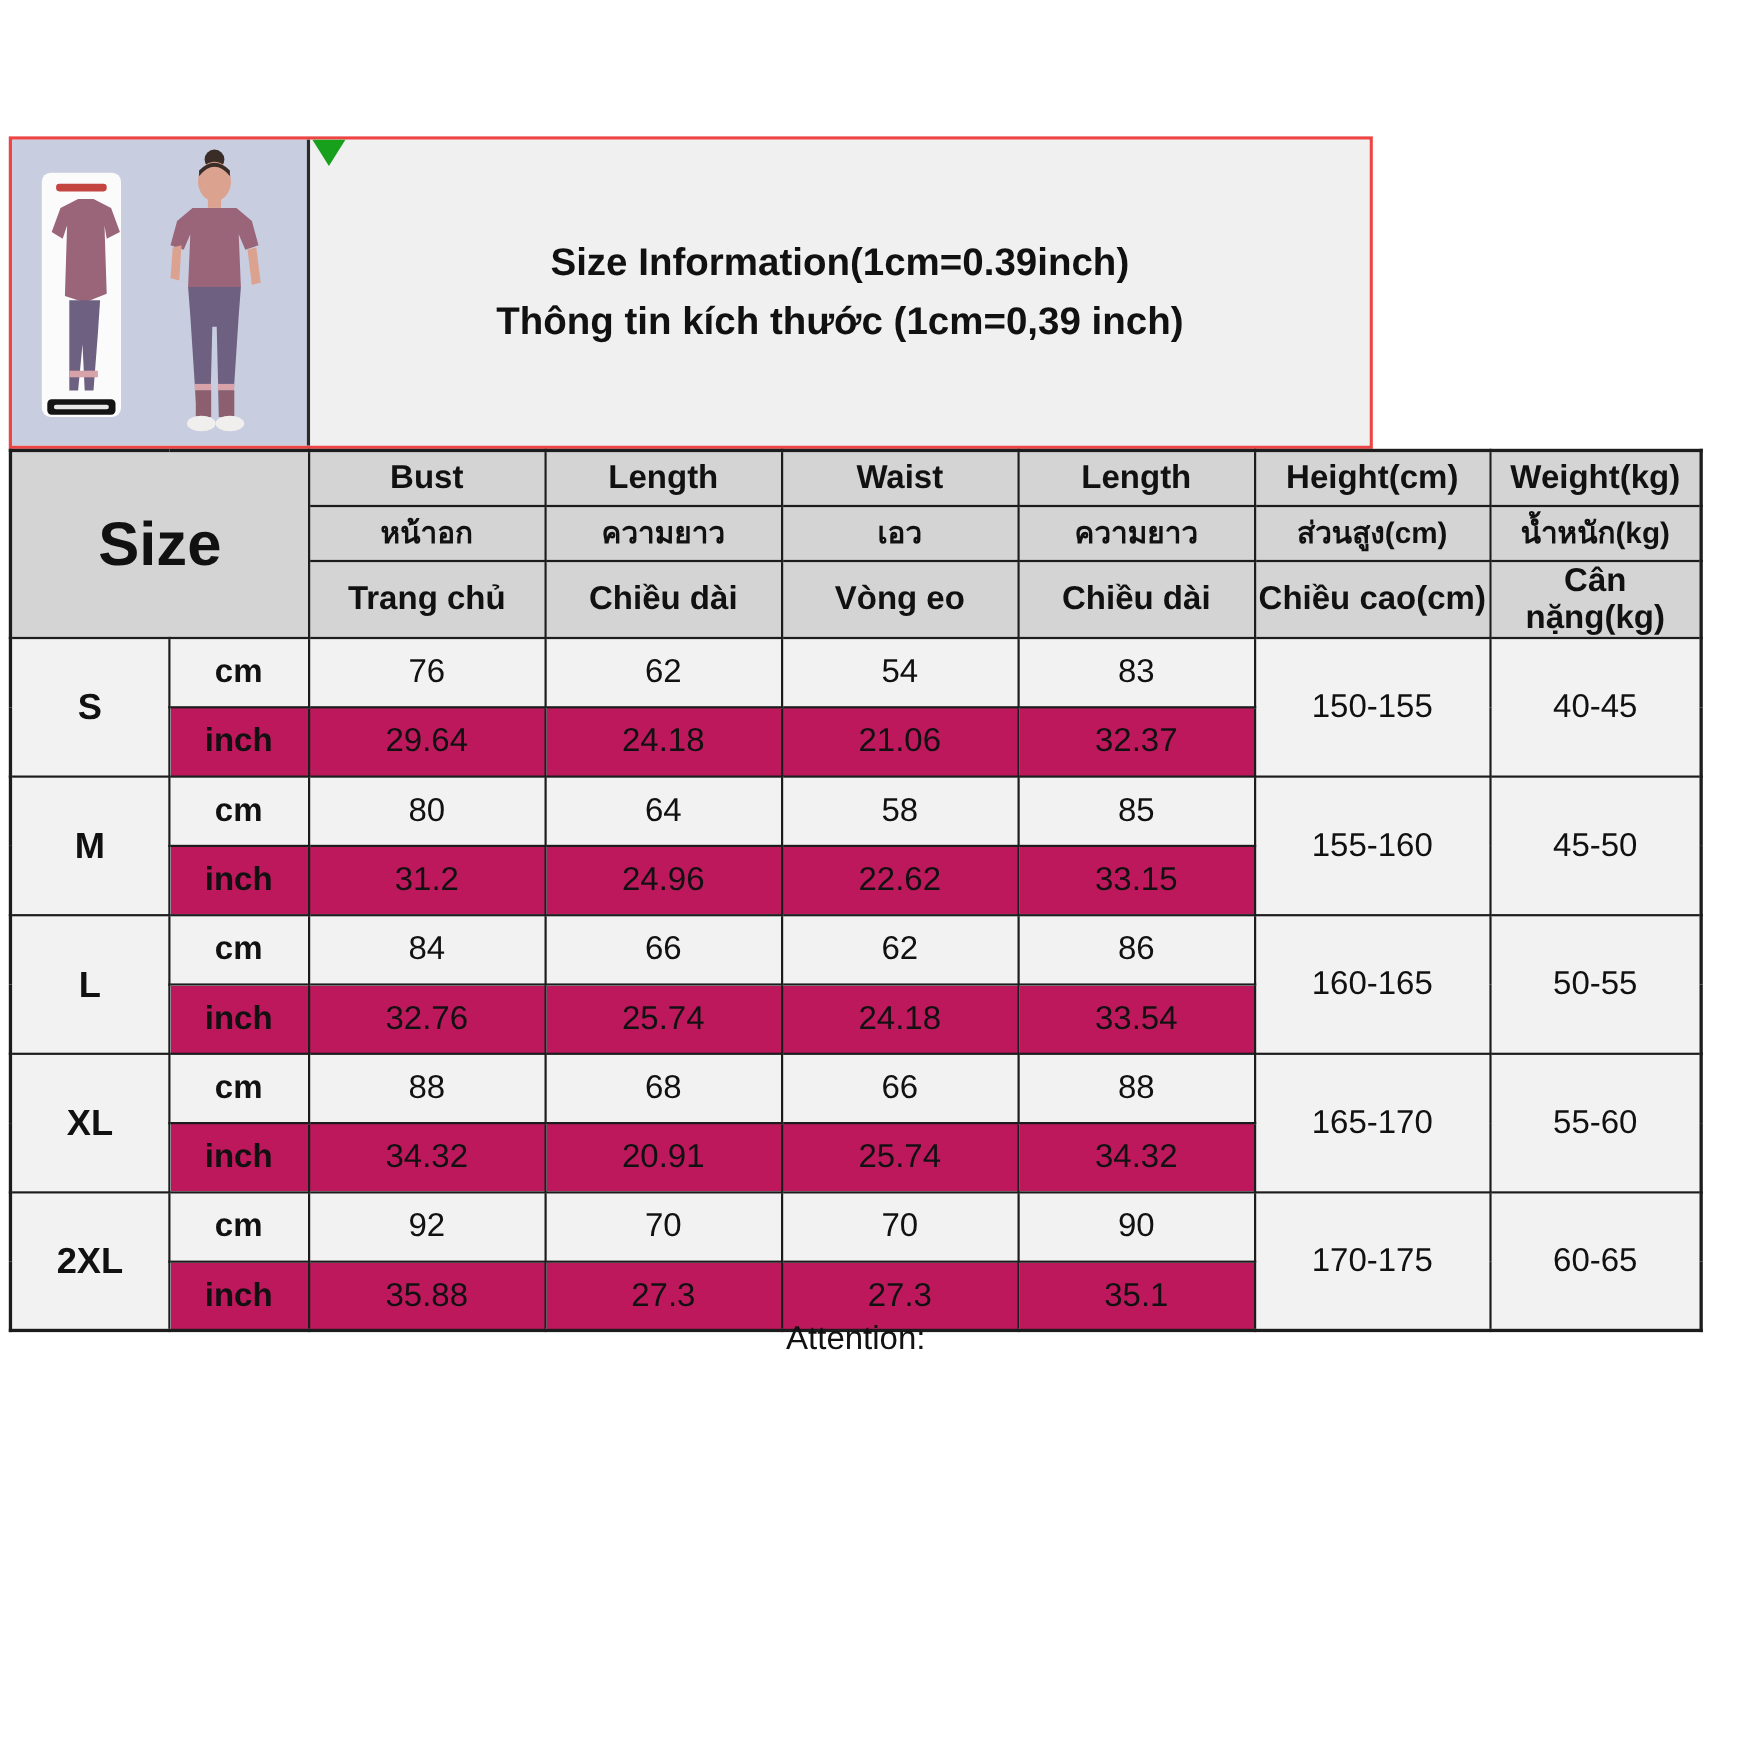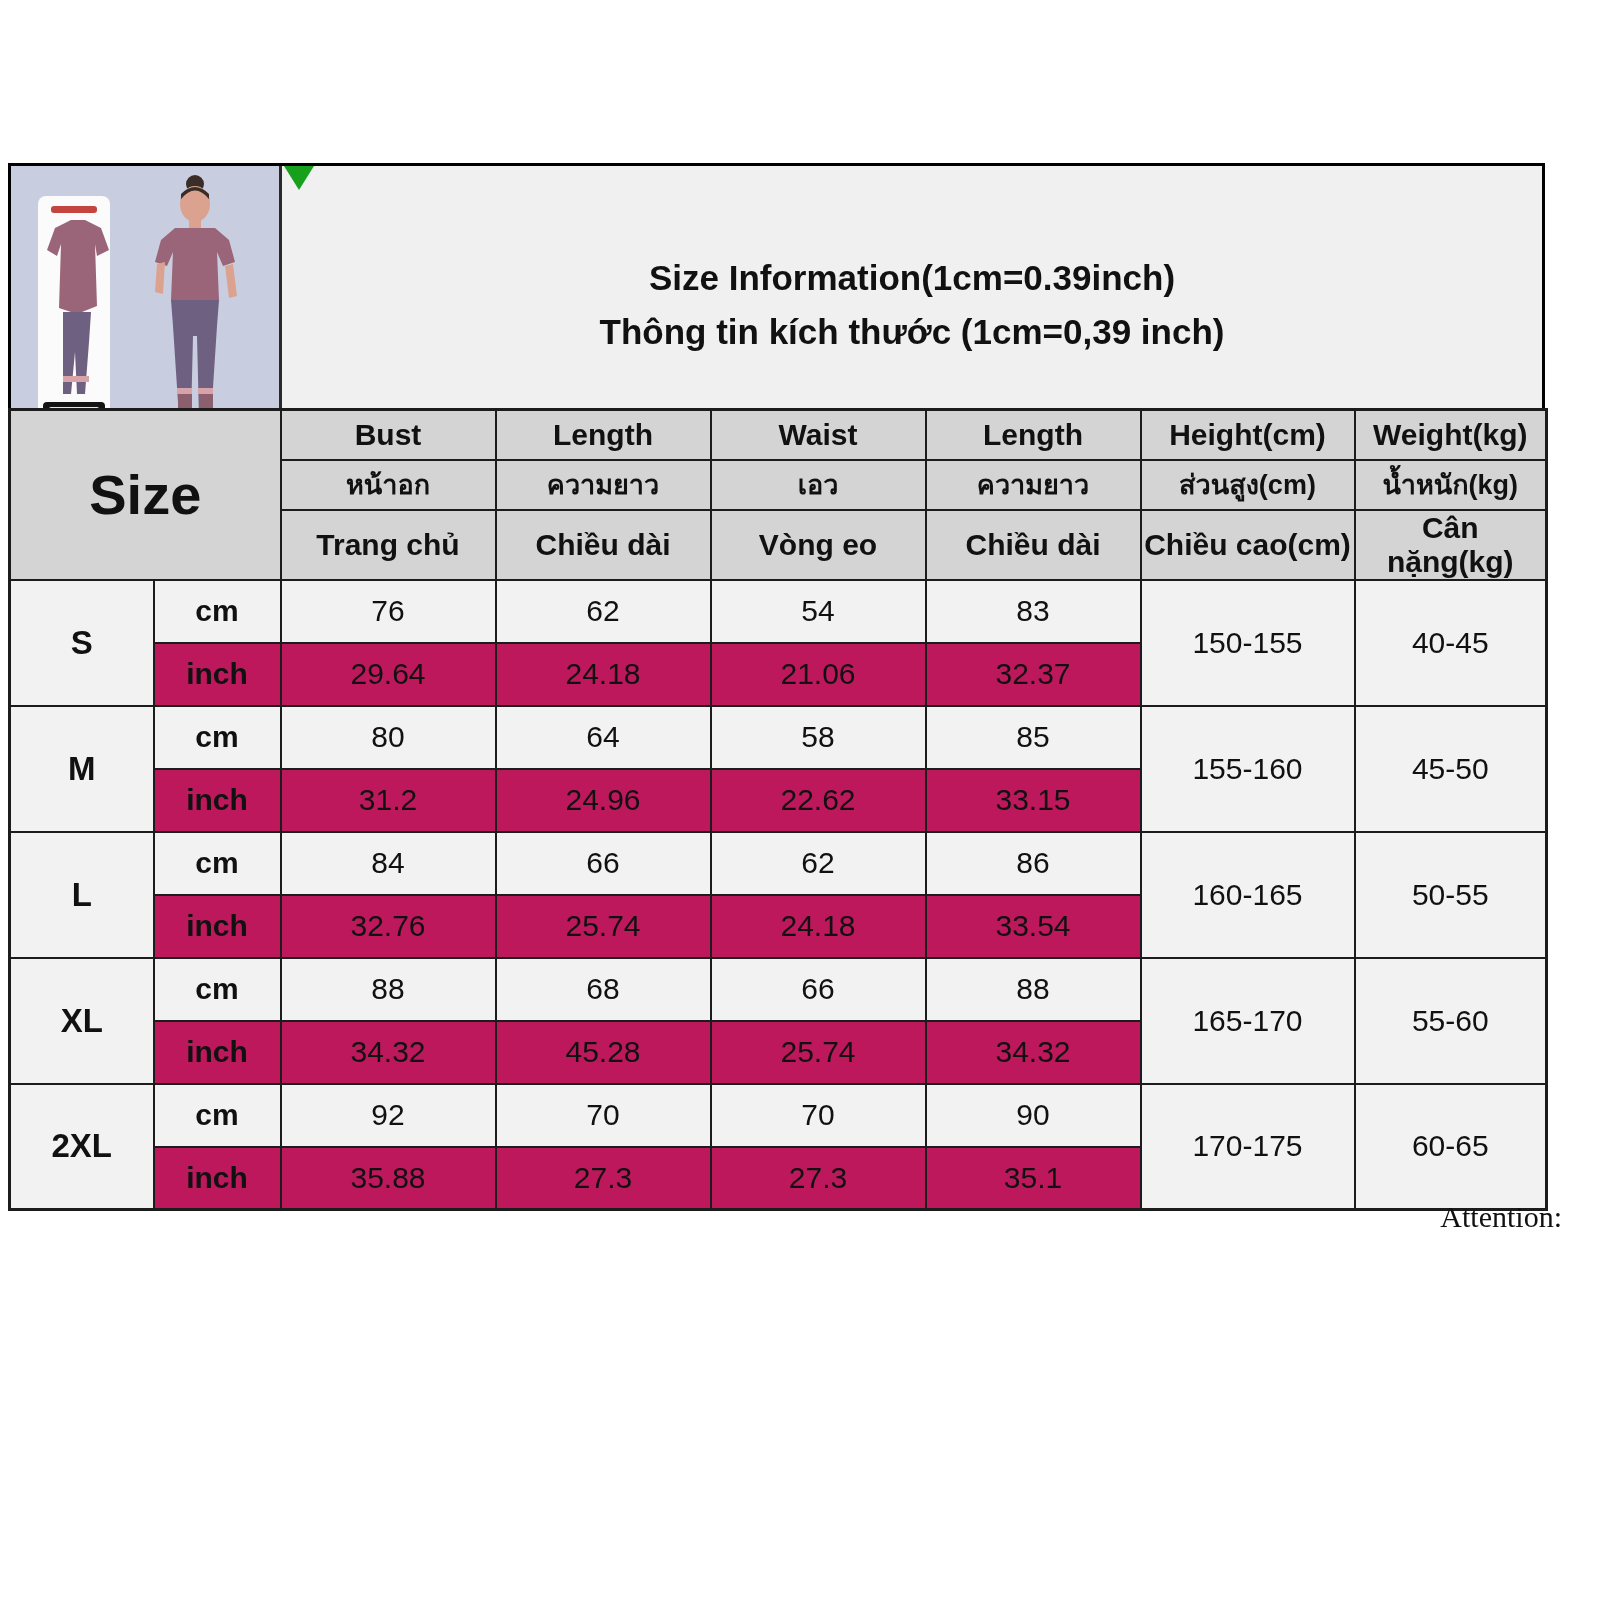--- a/index.html
+++ b/index.html
@@ -1,22 +1,22 @@
 <!DOCTYPE html>
 <html><head>
 <meta charset="utf-8">
 <style>
   * { margin:0; padding:0; box-sizing:border-box; }
   html,body { width:1600px; height:1600px; background:#ffffff;
     font-family:"Liberation Sans","DejaVu Sans",sans-serif; color:#111; }
   .page { position:relative; width:1600px; height:1600px; overflow:hidden; }
 
   
-  .top-section { position:absolute; left:8px; top:124px; width:1537px; height:284px;
-    display:flex; border:3px solid #000000; background:#f0f0f0;margin-top:39px; }
+  .top-section { position:absolute; left:8px; top:124px; width:1240px; height:284px;
+    display:flex; border:3px solid #ef4444; background:#f0f0f0; }
   .photo { width:271px; height:100%; background:#c9cde0; border-right:3px solid #2a2a2a;
     position:relative; flex:none; }
   .title-box { flex:1; position:relative; background:#f0f0f0;
     display:flex; flex-direction:column; justify-content:center; align-items:center; gap:14px; }
   .corner-triangle { position:absolute; top:0; left:2px; width:0; height:0;
     border-left:15px solid transparent; border-right:15px solid transparent;
     border-top:24px solid #17a01c; }
   .title-en, .title-vi { font-size:35px; font-weight:bold; }
   .title-th { font-size:31px; font-weight:bold; }
 
@@ -30,22 +30,22 @@
   .size-table tr.hdr-th td { font-size:27px; }
   .size-table td.size-head { background:#d4d4d4; font-size:56px; font-weight:bold; }
   .size-table tr.body-row { height:63px; }
   .size-table td.size-label { background:#d4d4d4; font-weight:bold; font-size:33px; }
   .size-table td.unit { font-weight:bold; }
   .size-table tr.row-cm td { background:#f2f2f2; }
   .size-table tr.row-inch td { background:#be185d; }
   .size-table td.range { background:#f2f2f2;margin-top:45px; }
 
   
-  .attention { position:absolute; left:22px; top:1192px; width:1540px;
-    font-size:30px; line-height:50px; text-align:right;font-family:Liberation Serif, serif; }
+  .attention { position:absolute; left:8px; top:1192px; width:1540px;
+    font-size:30px; line-height:50px; text-align:center; }
 </style>
 </head>
 <body>
 
 <div class="page">
 
   <div class="top-section">
 
     <div class="photo">
       <svg width="271" height="278" viewBox="0 0 271 278" class="noevents">
@@ -193,21 +193,21 @@
         <td>88</td>
         <td>68</td>
         <td>66</td>
         <td>88</td>
         <td class="range" rowspan="2">165-170</td>
         <td class="range" rowspan="2">55-60</td>
       </tr>
       <tr class="body-row row-inch">
         <td class="unit">inch</td>
         <td>34.32</td>
-        <td>45.28</td>
+        <td>20.91</td>
         <td>25.74</td>
         <td>34.32</td>
       </tr>
 
       <tr class="body-row row-cm">
         <td class="size-label" rowspan="2">2XL</td>
         <td class="unit">cm</td>
         <td>92</td>
         <td>70</td>
         <td>70</td>

